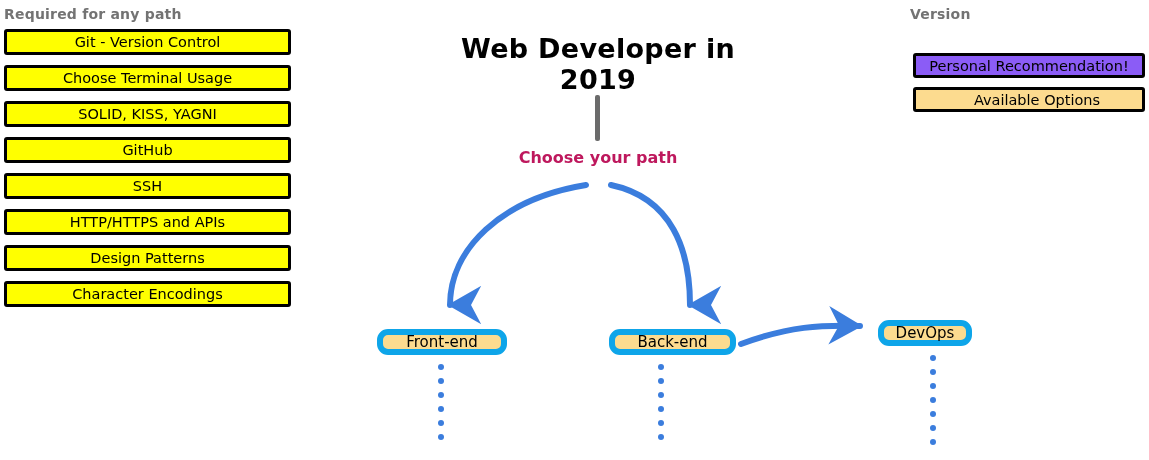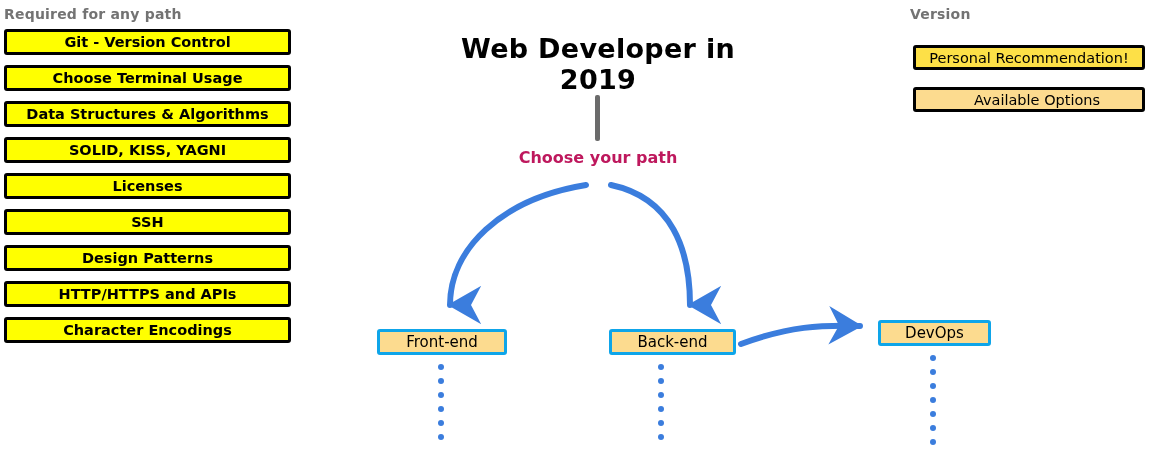--- a/index.html
+++ b/index.html
@@ -28,21 +28,20 @@
     letter-spacing: 0.2px;
     white-space: nowrap;
   }
 
   
   #required-column {
     position: absolute;
     left: 4px;
     top: 29px;
     width: 287px;
-    font-weight: bold;
   }
   .req-item {
     position: relative;
     height: 26px;
     margin-bottom: 10px;
     background: #ffff00;
     border: 3px solid #000000;
     border-radius: 3px;
     box-sizing: border-box;
     display: flex;
@@ -101,22 +100,22 @@
     width: 1149px;
     height: 460px;
     pointer-events: none;
   }
 
   
   .path-box {
     position: absolute;
     height: 26px;
     background: #fcdb8f;
-    border: 3px solid #0ea5e9;
-    border-radius: 3px;
+    border: 6px solid #0ea5e9;
+    border-radius: 11px;
     box-sizing: border-box;
     display: flex;
     align-items: center;
     justify-content: center;
   }
   .path-box .label {
     font-family: "DejaVu Sans", sans-serif;
     font-size: 15px;
     color: #000000;
     white-space: nowrap;
@@ -144,54 +143,51 @@
     display: flex;
     align-items: center;
     justify-content: center;
   }
   .legend-box .label {
     font-family: "DejaVu Sans", sans-serif;
     font-size: 14.5px;
     color: #000000;
     white-space: nowrap;
   }
-  .legend-yellow { background: #fde047; }
+  .legend-yellow { background: #8b5cf6; margin-top: 8px; }
   .legend-tan    { background: #fcdb8f; padding-left: 16px; }
 </style>
 </head>
 <body>
 
 <div id="canvas">
 
   <div class="section-heading" style="left:4px; top:6px;">Required for any path</div>
 
   <div id="required-column">
     <div class="req-item">
       <span class="label">Git - Version Control</span>
     </div>
     <div class="req-item">
       <span class="label">Choose Terminal Usage</span>
     </div>
     <div class="req-item">
-      <span class="label">Data Structures &amp; Algorithms</span>
-    </div>
-    <div class="req-item">
       <span class="label">SOLID, KISS, YAGNI</span>
     </div>
     <div class="req-item">
-      <span class="label">Licenses</span>
+      <span class="label">GitHub</span>
     </div>
     <div class="req-item">
       <span class="label">SSH</span>
     </div>
     <div class="req-item">
+      <span class="label">HTTP/HTTPS and APIs</span>
+    </div>
+    <div class="req-item">
       <span class="label">Design Patterns</span>
-    </div>
-    <div class="req-item">
-      <span class="label">HTTP/HTTPS and APIs</span>
     </div>
     <div class="req-item">
       <span class="label">Character Encodings</span>
     </div>
   </div>
 
   <div id="main-title-inner">Web Developer in 2019</div>
 
   <div id="stem-line"></div>
 
@@ -231,21 +227,21 @@
   </div>
   <div class="dot-column" style="left:658px; top:364px;">
     <div class="dot"></div>
     <div class="dot"></div>
     <div class="dot"></div>
     <div class="dot"></div>
     <div class="dot"></div>
     <div class="dot"></div>
   </div>
 
-  <div class="path-box" style="left:878px; top:320px; width:113px;">
+  <div class="path-box" style="left:878px; top:320px; width:94px;">
     <span class="label">DevOps</span>
   </div>
   <div class="dot-column" style="left:930px; top:355px;">
     <div class="dot"></div>
     <div class="dot"></div>
     <div class="dot"></div>
     <div class="dot"></div>
     <div class="dot"></div>
     <div class="dot"></div>
     <div class="dot"></div>

